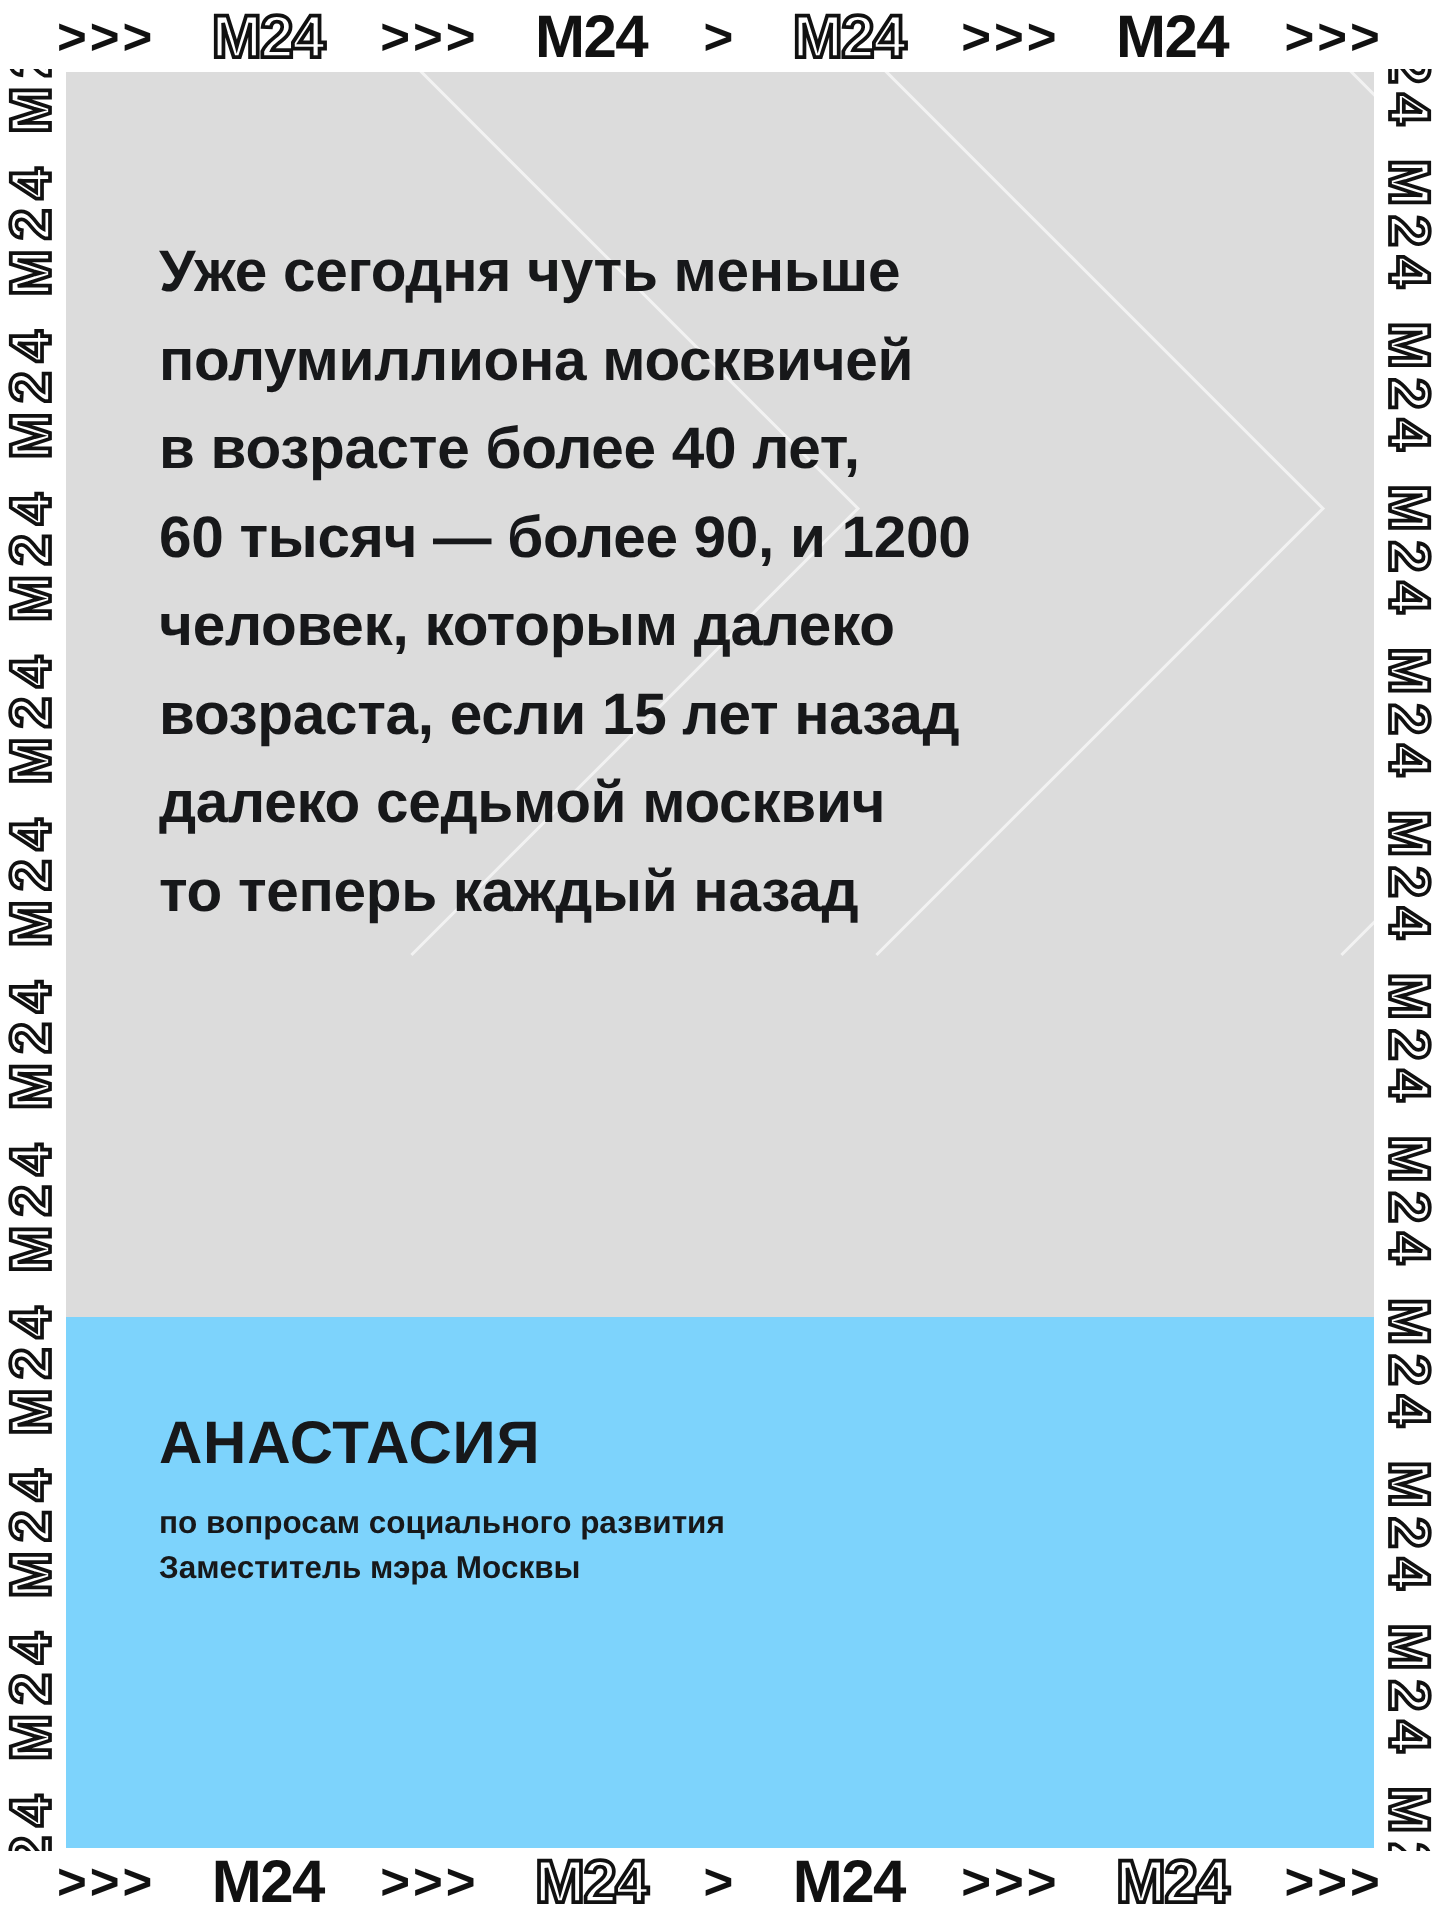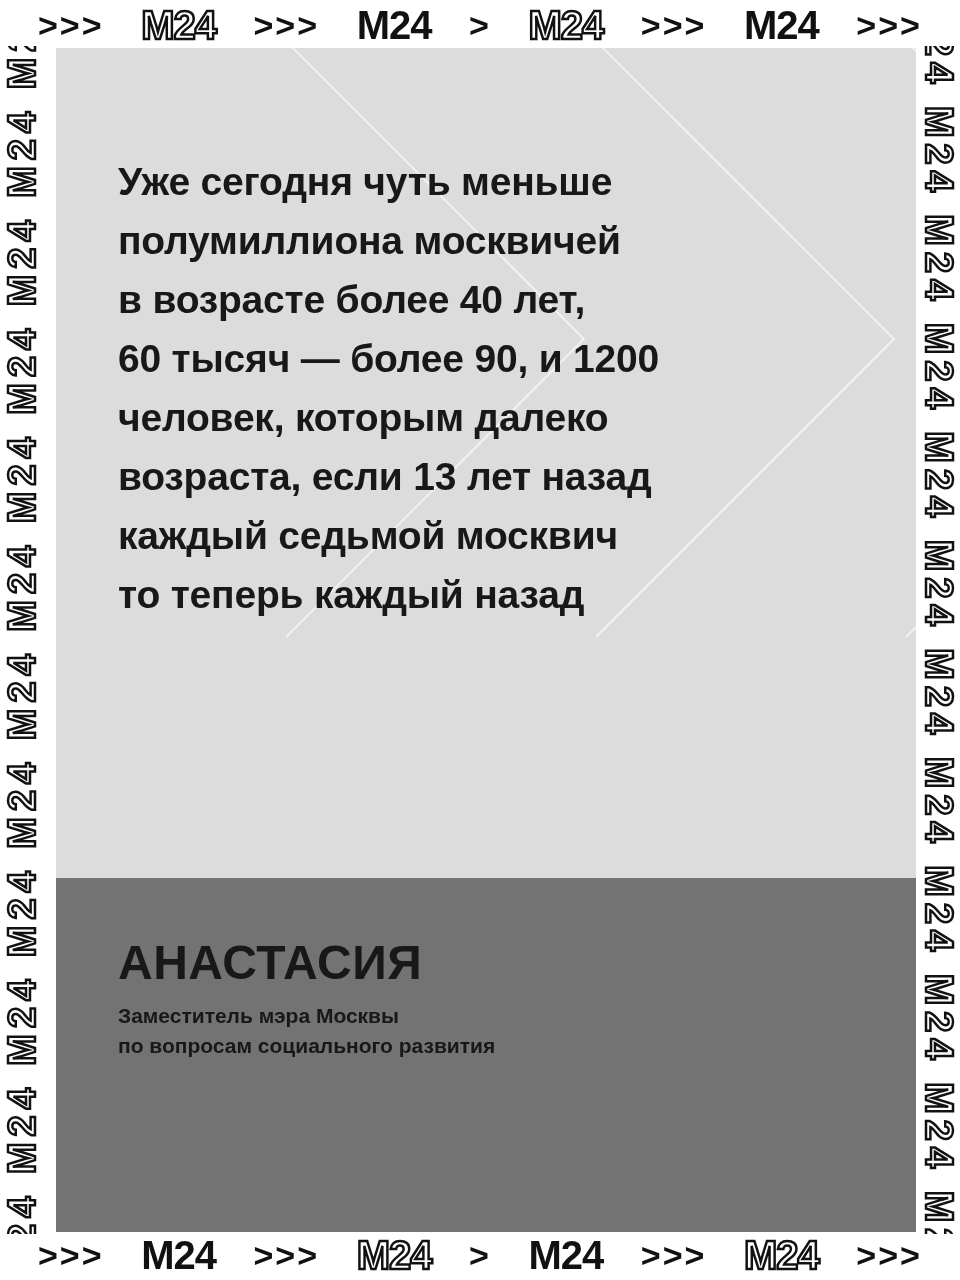--- a/index.html
+++ b/index.html
@@ -77,23 +77,22 @@
   .vstrip-left .vinner  { transform: translate(-50%,-50%) rotate(-90deg); }
   .vstrip-right .vinner { transform: translate(-50%,-50%) rotate(90deg); }
 
   
   .card {
     position: absolute;
     left: 44px;
     right: 44px;
     top: 48px;
     bottom: 48px;
-    background: #737373;
-    overflow: hidden;
-    margin-left: 12px;
+    background: #7dd3fc;
+    overflow: hidden;
   }
   .quote-area {
     position: absolute;
     left: 0; right: 0; top: 0;
     height: 830px;
     background: #dcdcdc;
     overflow: hidden;
   }
   
   .wm {
@@ -123,21 +122,21 @@
   .quote-text .ln { display: block; white-space: nowrap; }
 
   
   .attrib {
     position: absolute;
     left: 0; right: 0;
     top: 830px;
     padding: 62px 60px 0 62px;
   }
   .attrib .name {
-    font-size: 48px;
+    font-size: 40px;
     font-weight: bold;
     line-height: 45px;
     letter-spacing: 0.5px;
     color: #17181a;
     text-transform: uppercase;
   }
   .attrib .name .ln { display: block; }
   .attrib .role {
     margin-top: 16px;
     font-size: 21px;
@@ -178,33 +177,33 @@
       <div class="wm wm1"></div>
       <div class="wm wm2"></div>
       <div class="wm wm3"></div>
 
       <blockquote class="quote-text" id="quote-text">
           <span class="ln">Уже сегодня чуть меньше</span>
           <span class="ln">полумиллиона москвичей</span>
           <span class="ln">в возрасте более 40 лет,</span>
           <span class="ln">60 тысяч — более 90, и 1200</span>
           <span class="ln">человек, которым далеко</span>
-          <span class="ln">возраста, если 13 лет назад</span>
-          <span class="ln">каждый седьмой москвич</span>
+          <span class="ln">возраста, если 15 лет назад</span>
+          <span class="ln">далеко седьмой москвич</span>
           <span class="ln">то теперь каждый назад</span>
         </blockquote>
     </div>
 
     <div class="attrib">
       <div class="name" id="author-name">
           <span class="ln">АНАСТАСИЯ</span>
         </div>
       <div class="role" id="author-role">
+          <span class="ln">по вопросам социального развития</span>
           <span class="ln">Заместитель мэра Москвы</span>
-          <span class="ln">по вопросам социального развития</span>
         </div>
     </div>
 
   </div>
 <div class="strip strip-bottom" id="strip-bottom">
       <span class="tok arrows">&gt;&gt;&gt;</span>
       <span class="tok">M24</span>
       <span class="tok arrows">&gt;&gt;&gt;</span>
       <span class="tok outline">M24</span>
       <span class="tok arrows">&gt;</span>

